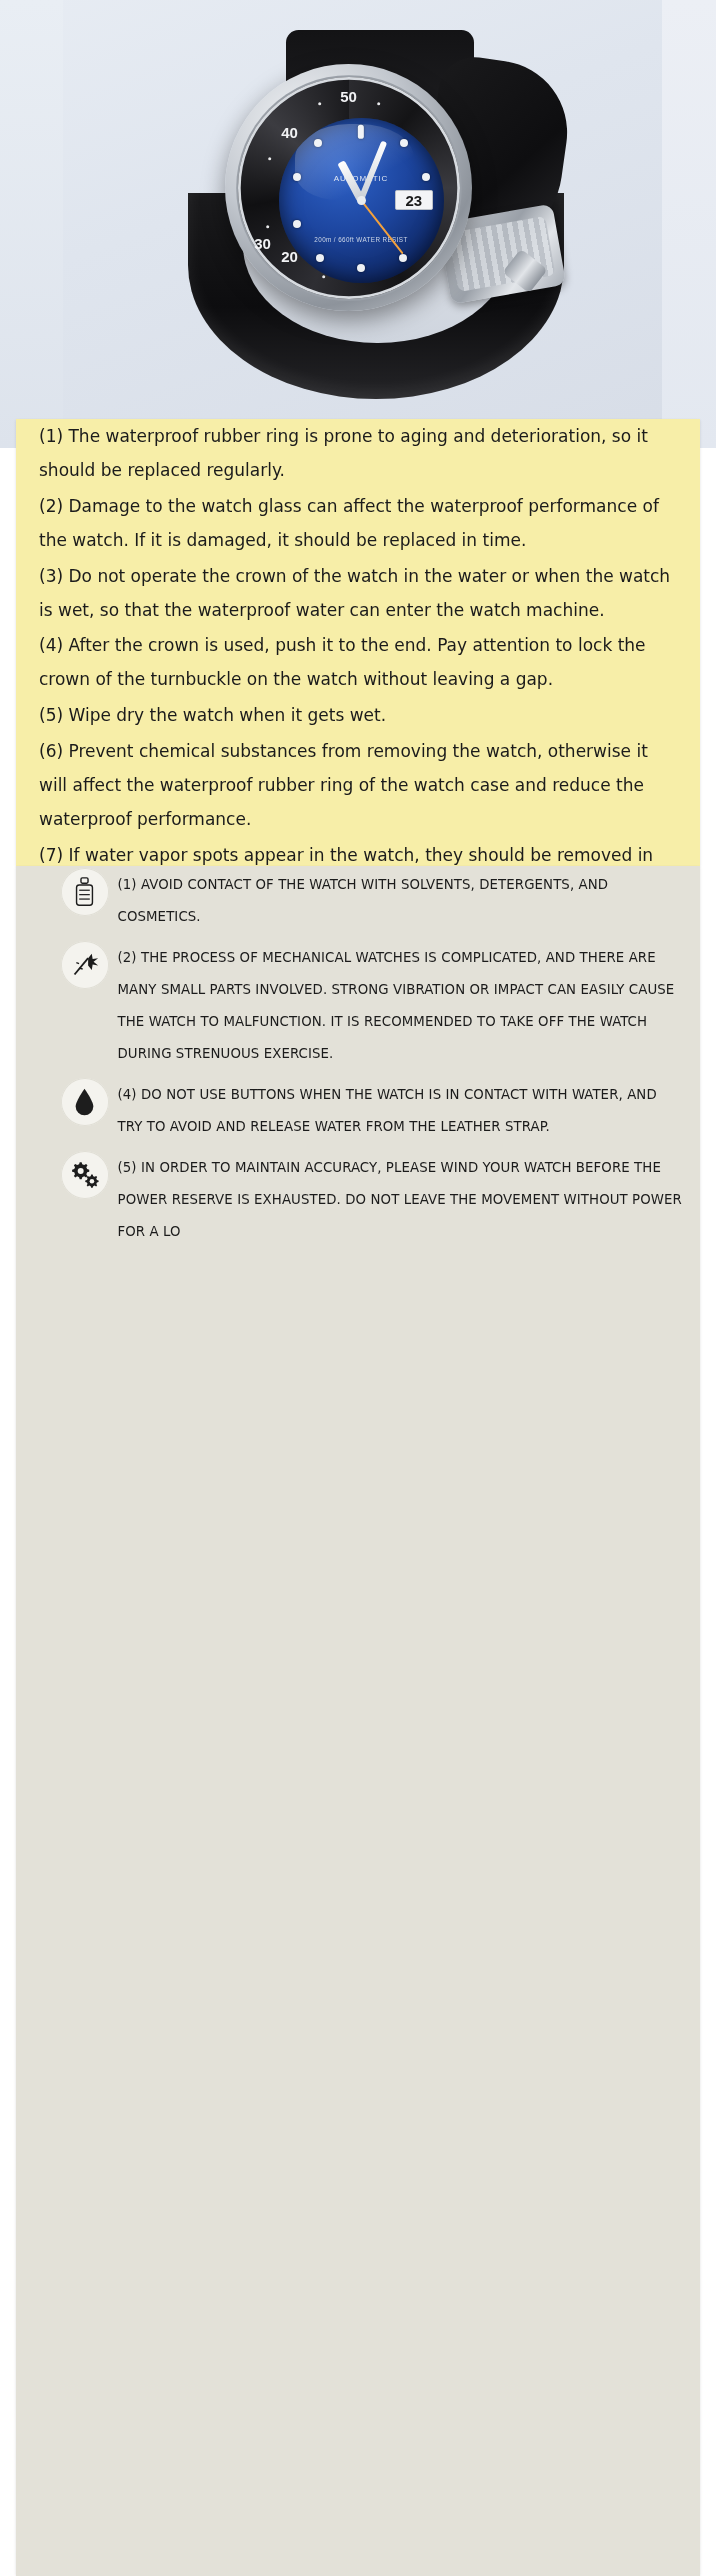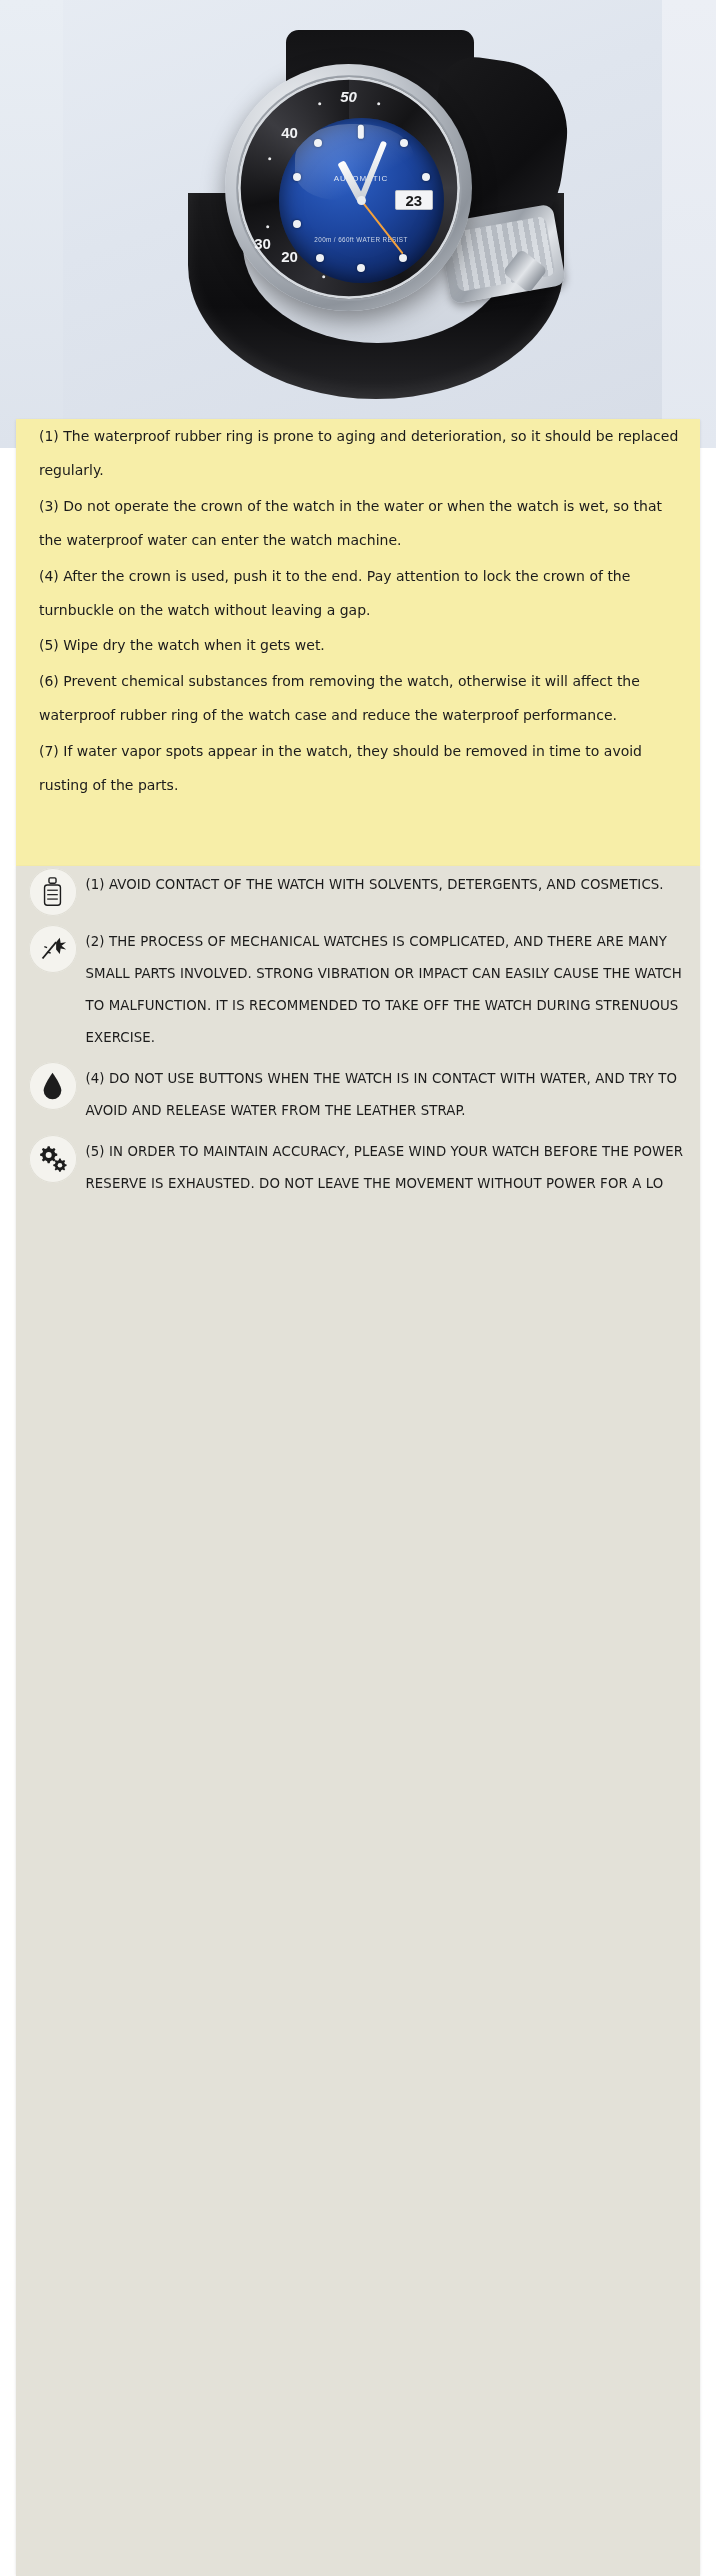--- a/index.html
+++ b/index.html
@@ -262,21 +262,21 @@
     font-weight: 700;
     color: #1a1a1a;
     letter-spacing: 0.2px;
     font-family: "DejaVu Sans", sans-serif;
   }
   .wp-body {
     padding: 0 19.7px 0 23px;
   }
   .wp-body p {
     margin: 0 0 1.8px 0;
-    font-size: 14px;
+    font-size: 17px;
     line-height: 34px;
     color: #1b1b1b;
     font-family: "DejaVu Sans", sans-serif;
   }
 
   
   .panel-daily {
     position: absolute;
     left: 16px;
     top: 866px;
@@ -290,20 +290,21 @@
     padding: 16px 0 12.5px 0;
     text-align: center;
     font-size: 27px;
     font-weight: 700;
     color: #1a1a1a;
     font-family: "DejaVu Sans Condensed", "DejaVu Sans", sans-serif;
     letter-spacing: 0.3px;
   }
   .daily-list {
     padding: 0 14.3px 0 12.5px;
+    margin-left: 32px;
   }
   .daily-item {
     display: flex;
     align-items: flex-start;
     gap: 9px;
     margin-bottom: 7.2px;
   }
   .daily-icon {
     flex: 0 0 auto;
     width: 48px;
@@ -336,21 +337,21 @@
     <div class="strap-upper"></div>
     <div class="strap-lower"></div>
     <div class="strap-lower-inner"></div>
     <div class="strap-right"></div>
     <div class="clasp"></div>
 
     <div class="case">
       <div class="crown"></div>
       <div class="bezel">
         <div class="bezel-ticks">
-          <span class="bezel-num" style="left:111px; top:19.7px;font-style:italic;">50</span>
+          <span class="bezel-num" style="left:111px; top:19.7px;">50</span>
           <span class="bezel-num" style="left:52px;  top:55px;">40</span>
           <span class="bezel-num" style="left:25px;  top:118px;margin-top:48px;">30</span>
           <span class="bezel-num" style="left:52px;  top:179px;">20</span>
           <span class="bezel-dot" style="left:82px;  top:27px;"></span>
           <span class="bezel-dot" style="left:141px; top:27px;"></span>
           <span class="bezel-dot" style="left:32px;  top:82px;"></span>
           <span class="bezel-dot" style="left:30px;  top:150px;"></span>
           <span class="bezel-dot" style="left:86px;  top:200px;"></span>
           <span class="bezel-dot" style="left:143px; top:199px;"></span>
           <span class="bezel-dot" style="left:190px; top:154px;"></span>
@@ -382,20 +383,21 @@
           <div class="glass-glare"></div>
         </div>
       </div>
     </div>
   </div>
 </div>
 
 <section class="panel-waterproof">
   <div class="wp-body">
     <p>(1) The waterproof rubber ring is prone to aging and deterioration, so it should be replaced regularly.</p>
+    <p>(2) Damage to the watch glass can affect the waterproof performance of the watch. If it is damaged, it should be replaced in time.</p>
     <p>(3) Do not operate the crown of the watch in the water or when the watch is wet, so that the waterproof water can enter the watch machine.</p>
     <p>(4) After the crown is used, push it to the end. Pay attention to lock the crown of the turnbuckle on the watch without leaving a gap.</p>
     <p>(5) Wipe dry the watch when it gets wet.</p>
     <p>(6) Prevent chemical substances from removing the watch, otherwise it will affect the waterproof rubber ring of the watch case and reduce the waterproof performance.</p>
     <p>(7) If water vapor spots appear in the watch, they should be removed in time to avoid rusting of the parts.</p>
   </div>
 </section>
 
 <section class="panel-daily">
 

